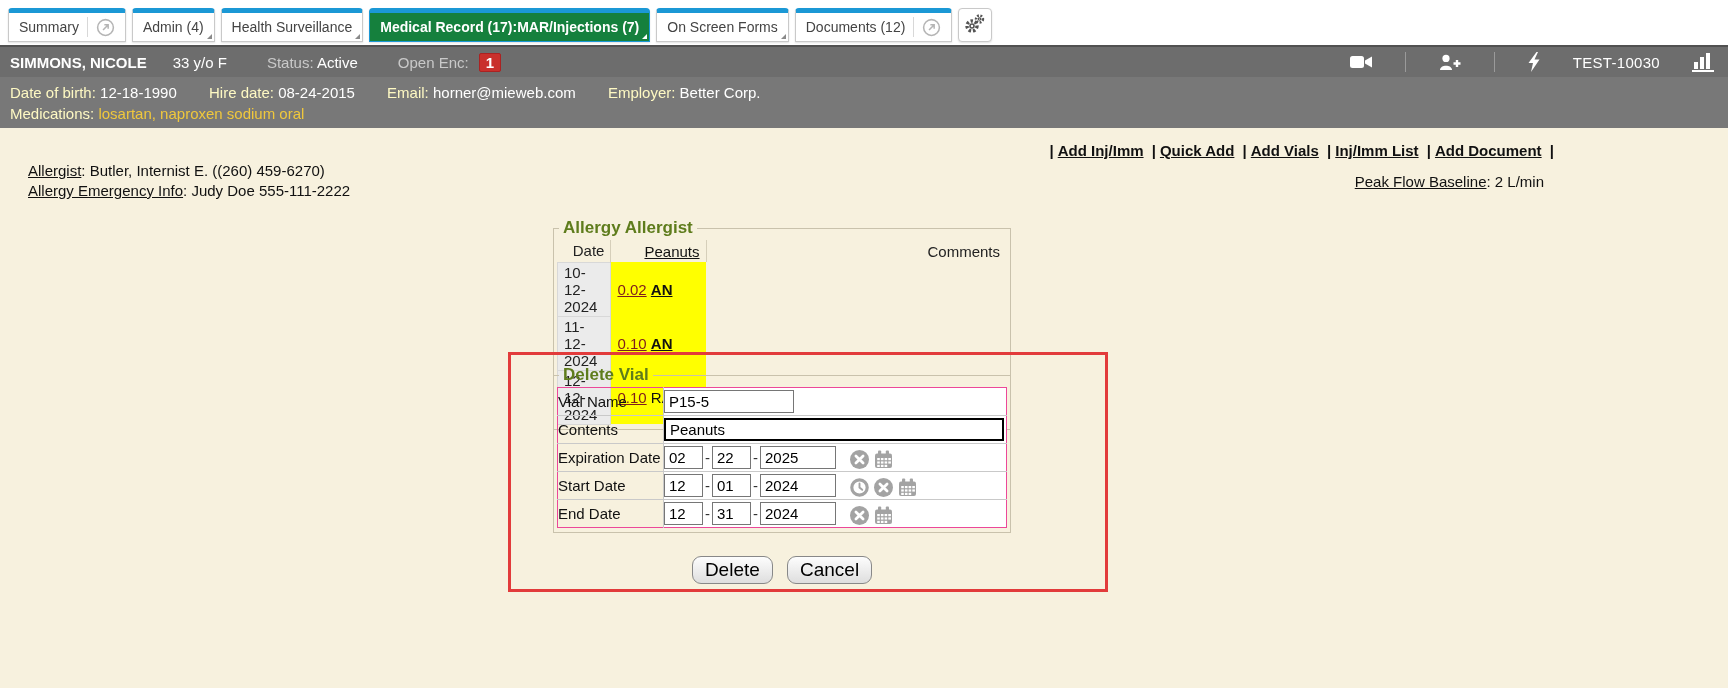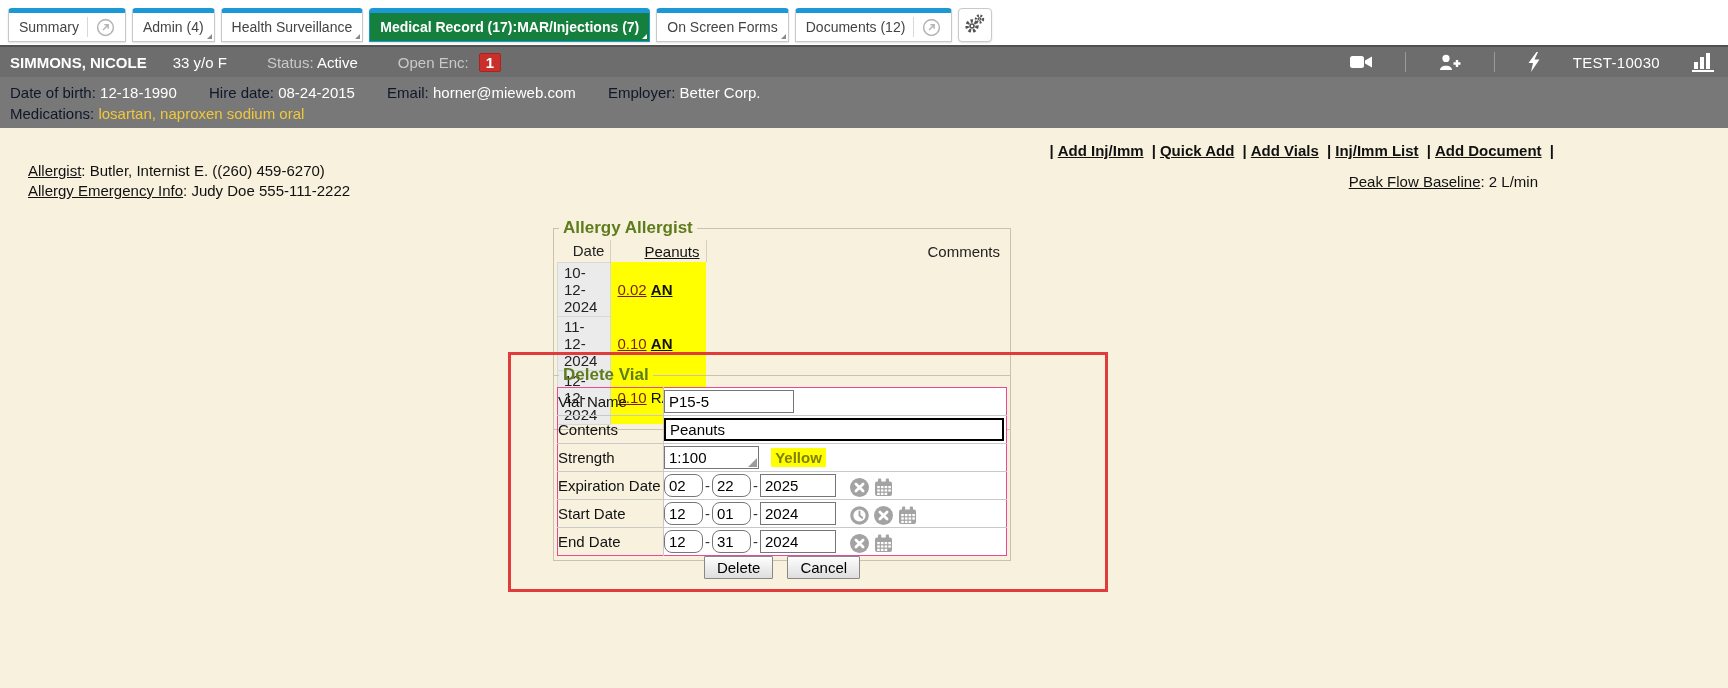--- a/index.html
+++ b/index.html
@@ -37,34 +37,34 @@
   .enc-badge { display:inline-block; background:#c9302c; color:#fff; font-weight:bold;
                padding:0 6px; border-radius:2px; margin-left:6px; border:1px solid #a22; }
   .pb-right { margin-left:auto; display:flex; align-items:center; gap:32px; }
   .pb-divider { width:1px; height:20px; background:#9a9a9a; }
   .chart-id { font-size:15px; letter-spacing:.3px; }
   .icon-btn { display:flex; align-items:center; cursor:pointer; }
   .barchart-wrap { border-bottom:2px solid #fff; padding-bottom:1px; }
 
   .demo-bar { height:51px; background:#787878; color:#fff; padding:5px 10px 0 10px;
               line-height:21px; font-size:15px; }
-  .demo-bar .lbl { color:#0f172a; }
+  .demo-bar .lbl { color:#fef9c3; }
   .demo-bar .grp { margin-right:28px; }
   .med-link { color:#f0c83c; text-decoration:none; cursor:pointer; }
   .med-sep { color:#f0c83c; }
 
   
   .content { position:relative; height:560px; background:#f7f1de; }
 
   .allergy-block { position:absolute; left:28px; top:33px; line-height:20px; color:#111; }
   .ulink { color:#111; text-decoration:underline; cursor:pointer; }
 
   .top-links { position:absolute; top:14px; right:170px; font-weight:bold; font-size:15px; color:#111; }
   .top-links .sep { margin:0 4px; }
-  .peak-flow { position:absolute; top:45px; right:190px; font-size:15px; color:#111; }
+  .peak-flow { position:absolute; top:45px; right:184px; font-size:15px; color:#111; }
 
   fieldset { border:1px solid #c9c2ac; padding:2px 3px 4px 3px; margin:0; }
   legend { color:#5e7c1c; font-weight:bold; font-size:17px; padding:0 4px; margin-left:2px; }
 
   
   .inj-fieldset { position:absolute; left:553px; top:90px; width:458px; }
   .inj-table { border-collapse:collapse; width:100%; font-size:15px; }
   .inj-table th { text-align:right; font-weight:normal; padding:1px 6px; height:22px;
                   border-right:1px solid #d6cfba; }
   .inj-table th:last-child { border-right:none; }
@@ -85,35 +85,35 @@
   .dv-table { width:100%; border-collapse:collapse; border:1px solid #ec4899; font-size:15px; }
   .dv-table td { border-bottom:1px solid #c9c9c9; height:28px; padding:0; }
   .dv-table tr:last-child td { border-bottom:none; }
   .dv-label { width:106px; padding:0 4px 0 6px; color:#111; }
   .dv-value { background:#fff; border-left:1px solid #c9c9c9; padding:2px 4px; }
   .dv-input { font-family:"Liberation Sans","DejaVu Sans",sans-serif; font-size:15px;
               border:1px solid #767676; background:#fff; padding:1px 4px; height:23px; }
   .in-vial { width:130px; }
   .in-contents { width:340px; border:2px solid #000; }
   .in-strength { width:95px; }
-  .in-mm, .in-dd { width:39px;border-radius:8px; }
+  .in-mm, .in-dd { width:39px; }
   .in-yyyy { width:76px; }
   .grip-wrap { position:relative; display:inline-block; }
   .resize-grip { position:absolute; right:2px; bottom:2px; width:0; height:0;
                  border-left:9px solid transparent; border-bottom:9px solid #9a9a9a;
                  cursor:nwse-resize; }
   .hl-yellow { background:#ffff00; color:#808000; font-weight:bold; padding:1px 4px; margin-left:8px; }
   .date-sep { margin:0 2px; color:#333; }
   .row-icons { display:inline-flex; align-items:center; gap:5px; margin-left:10px; vertical-align:middle; }
   .row-icons svg { display:block; cursor:pointer; }
 
   .dv-buttons { position:absolute; left:553px; top:428px; width:458px; text-align:center; }
-  .btn { font-family:"Liberation Sans","DejaVu Sans",sans-serif; font-size:15px;
+  .btn { font-family:"Liberation Sans","DejaVu Sans",sans-serif; font-size:19px;
          padding:2px 12px; margin:0 5px; border:1px solid #888;
-         border-radius:1px; background:linear-gradient(#fdfdfd,#dedede); cursor:pointer; }
+         border-radius:9px; background:linear-gradient(#fdfdfd,#dedede); cursor:pointer; }
 </style>
 </head>
 <body>
 
 <div class="tabbar">
   <div class="tab">
     <span>Summary</span>
     <span class="tab-divider"></span>
     <span class="popup-icon">
       <svg width="19" height="19" viewBox="0 0 20 20">
@@ -289,30 +289,20 @@
           <tr>
         <td class="dv-label">Vial Name</td>
         <td class="dv-value">
           <input class="dv-input in-vial" type="text" value="P15-5" style="">
         </td>
       </tr>
       <tr>
         <td class="dv-label">Contents</td>
         <td class="dv-value">
           <input class="dv-input in-contents" type="text" value="Peanuts" style="">
-        </td>
-      </tr>
-      <tr>
-        <td class="dv-label">Strength</td>
-        <td class="dv-value">
-          <span class="grip-wrap">
-            <input class="dv-input in-strength" type="text" value="1:100" style="">
-            <span class="resize-grip"></span>
-          </span>
-          <span class="hl-yellow">Yellow</span>
         </td>
       </tr>
       <tr>
         <td class="dv-label">Expiration Date</td>
         <td class="dv-value">
           <input class="dv-input in-mm" type="text" value="02" style=""><span class="date-sep">-</span><input class="dv-input in-dd" type="text" value="22" style=""><span class="date-sep">-</span><input class="dv-input in-yyyy" type="text" value="2025" style="">
           <span class="row-icons">
             <span>
                   <svg width="19" height="19" viewBox="0 0 18 18">
                     <circle cx="9" cy="9" r="9" fill="#a3a3a3"></circle>

